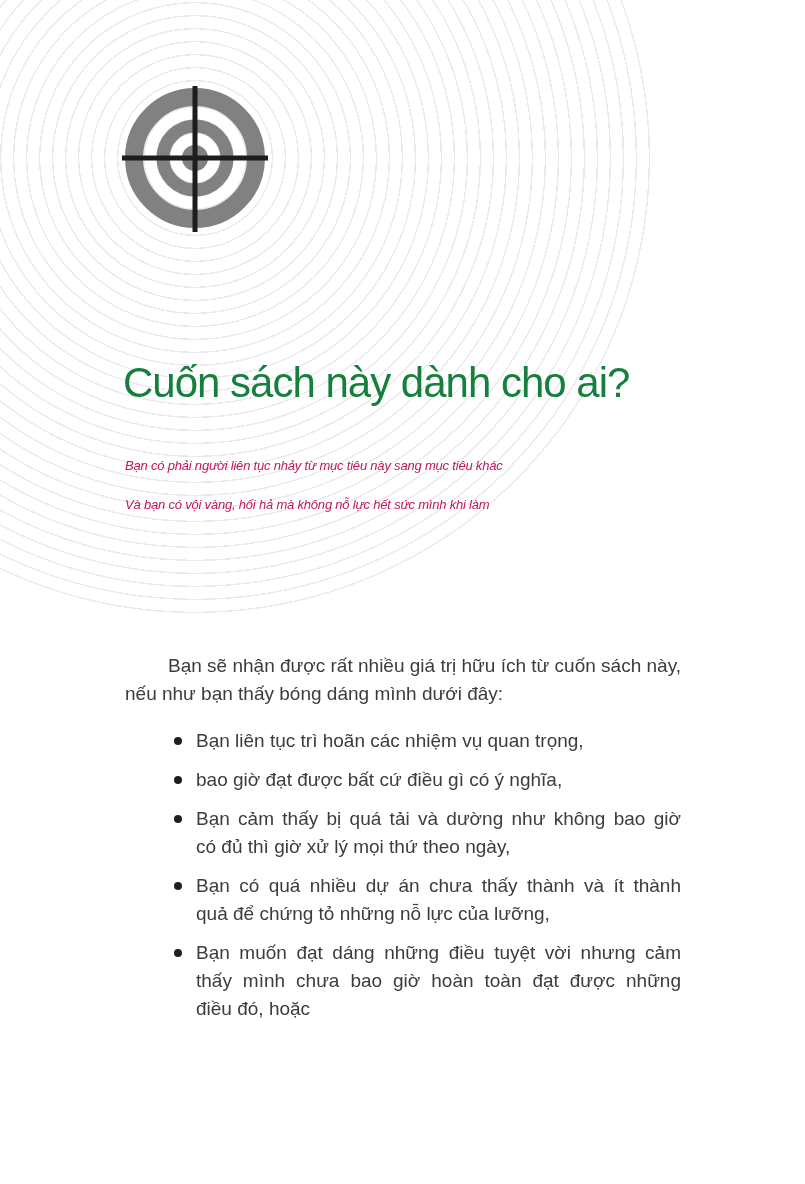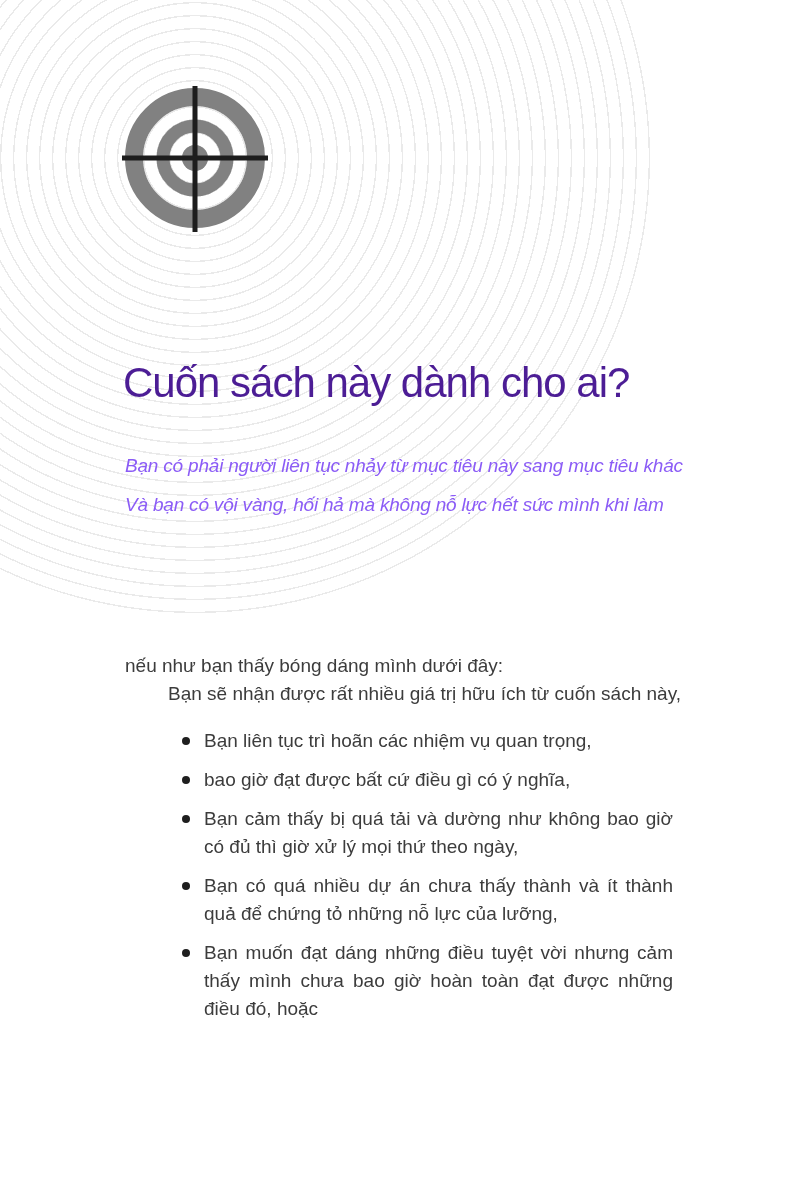--- a/index.html
+++ b/index.html
@@ -16,40 +16,40 @@
     background:repeating-radial-gradient(circle,
       transparent 0 11.6px,
       #eaeaea 11.6px 13px);
     pointer-events:none;
   }
   
   .target{position:absolute;left:45px;top:8px;width:300px;height:300px;}
   
   .page-title{
     position:absolute;left:123px;top:331px;width:600px;
-    font-size:42px;letter-spacing:-1px;color:#4c1d95;font-weight:400;
+    font-size:42px;letter-spacing:-1px;color:#15803d;font-weight:400;
     white-space:nowrap;
   }
   
   .hand{
     position:absolute;left:125px;top:446px;width:580px;
     font-family:"Liberation Sans",sans-serif;font-style:italic;
-    font-size:19px;line-height:39px;letter-spacing:-0.2px;color:#8b5cf6;
+    font-size:13px;line-height:39px;letter-spacing:-0.2px;color:#be185d;
   }
   .hand .hline{white-space:nowrap;}
   
   .bodyblock{
     position:absolute;left:125px;top:652px;width:556px;
     font-size:19px;line-height:28px;color:#3c3c3c;
   }
   .jline{text-align:justify;text-align-last:justify;}
   .jline.last{text-align:justify;text-align-last:left;}
   .intro-first{padding-left:43px;}
   .intro{margin:0 0 19px 0;}
-  ul.bullets{list-style:none;margin:8px;padding:0;}
+  ul.bullets{list-style:none;margin:0;padding:0;}
   ul.bullets li{position:relative;padding-left:71px;margin-bottom:11px;}
   ul.bullets li .dot{
     position:absolute;left:49px;top:10px;width:8px;height:8px;
     border-radius:50%;background:#1e1e1e;
   }
 </style>
 </head>
 <body>
 
 <div class="bg-rings"></div>
@@ -64,22 +64,22 @@
 
 <h1 class="page-title">Cuốn sách này dành cho ai?</h1>
 
 <div class="hand">
   <div class="hline">Bạn có phải người liên tục nhảy từ mục tiêu này sang mục tiêu khác</div>
   <div class="hline">Và bạn có vội vàng, hối hả mà không nỗ lực hết sức mình khi làm</div>
 </div>
 
 <div class="bodyblock">
   <div class="intro">
+    <div class="jline intro-first">Bạn sẽ nhận được rất nhiều giá trị hữu ích từ cuốn sách này,</div>
     <div class="jline last">nếu như bạn thấy bóng dáng mình dưới đây:</div>
-    <div class="jline intro-first">Bạn sẽ nhận được rất nhiều giá trị hữu ích từ cuốn sách này,</div>
   </div>
 
   <ul class="bullets">
     <li>
       <span class="dot"></span>
       <div class="jline last">Bạn liên tục trì hoãn các nhiệm vụ quan trọng,</div>
     </li>
     <li>
       <span class="dot"></span>
       <div class="jline last">bao giờ đạt được bất cứ điều gì có ý nghĩa,</div>

